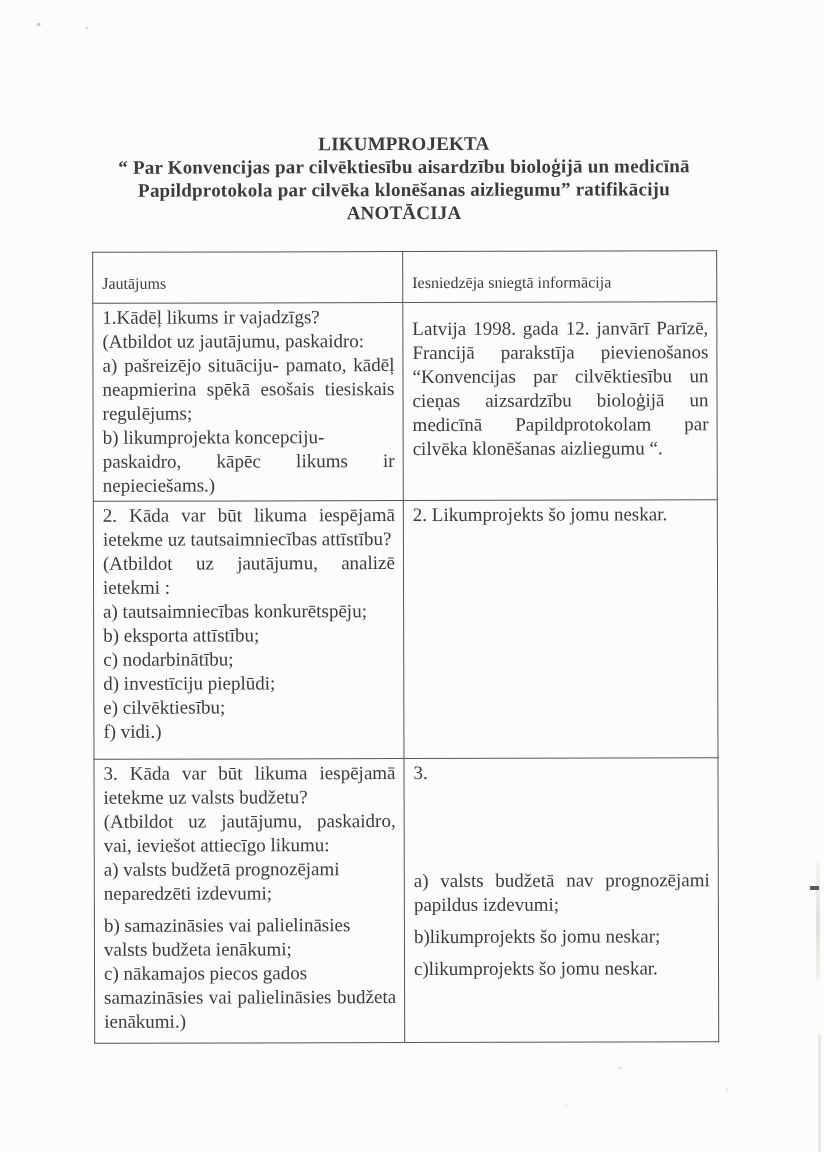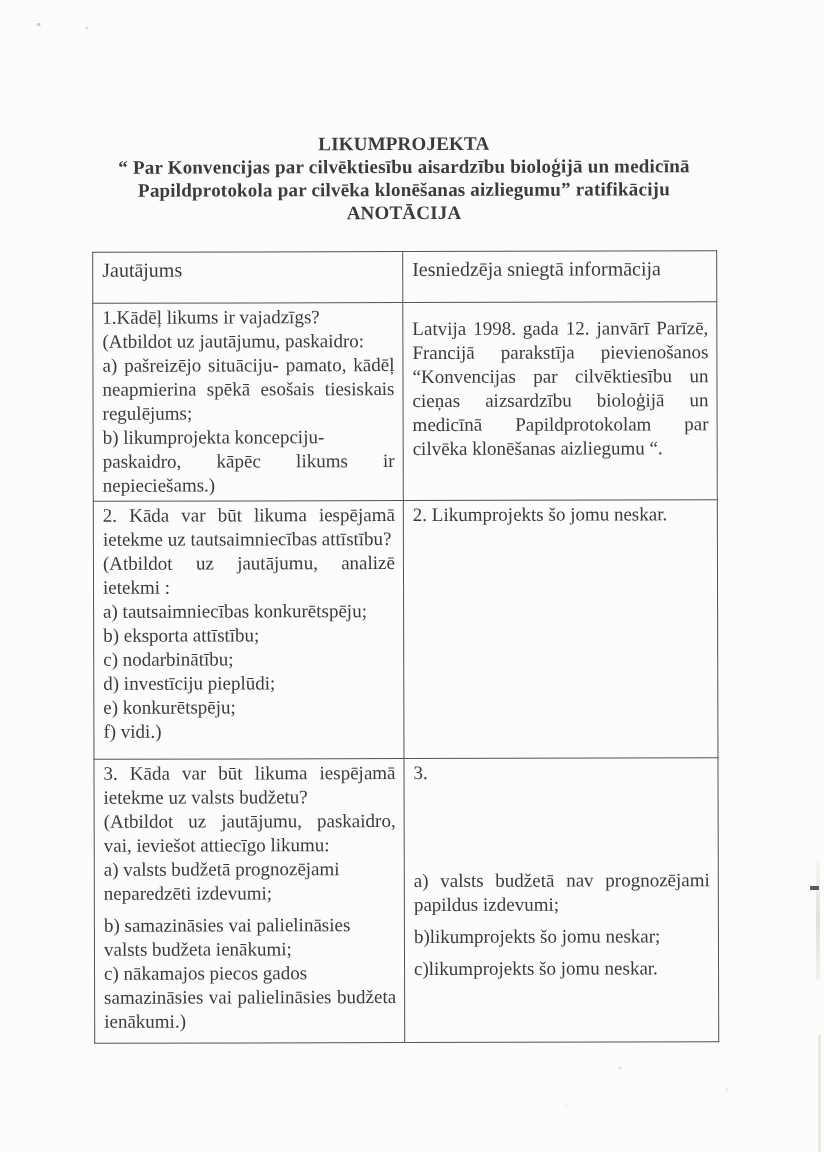--- a/index.html
+++ b/index.html
@@ -43,24 +43,24 @@
   }
   table.annotation th, table.annotation td {
     border: 1.5px solid var(--color-border);
     vertical-align: top;
     font-size: 19px;
     line-height: 24px;
     padding: 2px 8px 3px 9px;
   }
   table.annotation th {
     font-weight: normal;
-    font-size: 20px;
+    font-size: 16px;
     height: 51px;
     text-align: left;
-    padding-top: 5px;
+    padding-top: 19px;
   }
   th.q-head { padding-left: 46px; }
   th.a-head { padding-left: 28px; border-radius: 23px; }
   tr.row-1 { height: 196px; }
   tr.row-2 { height: 258px; }
   tr.row-3 { height: 284px; }
   .j { text-align: justify; }
   .gap-top { margin-top: 8px; }
   .gap-top-3 { margin-top: 84px; }
   .answer-pad-top { margin-top: 12px; }
@@ -134,21 +134,21 @@
         </td>
       </tr>
       <tr class="row-2">
         <td>
           <div class="j">2. Kāda var būt likuma iespējamā ietekme uz tautsaimniecības attīstību?</div>
           <div class="j">(Atbildot uz jautājumu, analizē ietekmi :</div>
           <div>a) tautsaimniecības konkurētspēju;</div>
           <div>b) eksporta attīstību;</div>
           <div>c) nodarbinātību;</div>
           <div>d) investīciju pieplūdi;</div>
-          <div>e) konkurētspēju;</div>
+          <div>e) cilvēktiesību;</div>
           <div>f) vidi.)</div>
         </td>
         <td>
           <div>2. Likumprojekts šo jomu neskar.</div>
         </td>
       </tr>
       <tr class="row-3">
         <td>
           <div class="j">3. Kāda var būt likuma iespējamā ietekme uz valsts budžetu?</div>
           <div class="j">(Atbildot uz jautājumu, paskaidro, vai, ieviešot attiecīgo likumu:</div>

